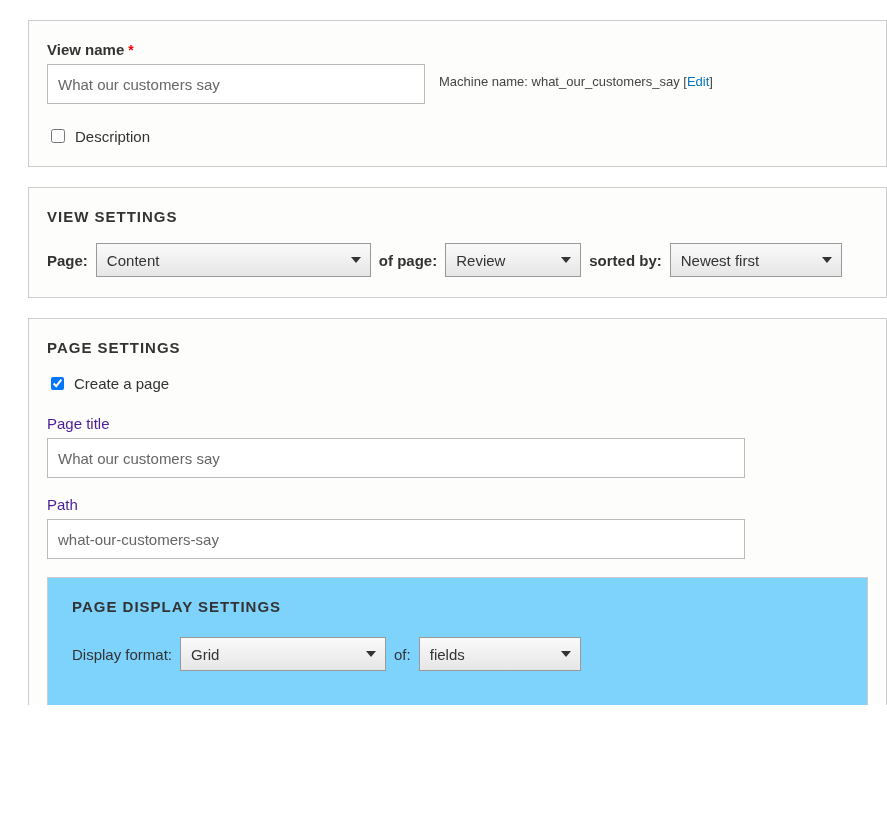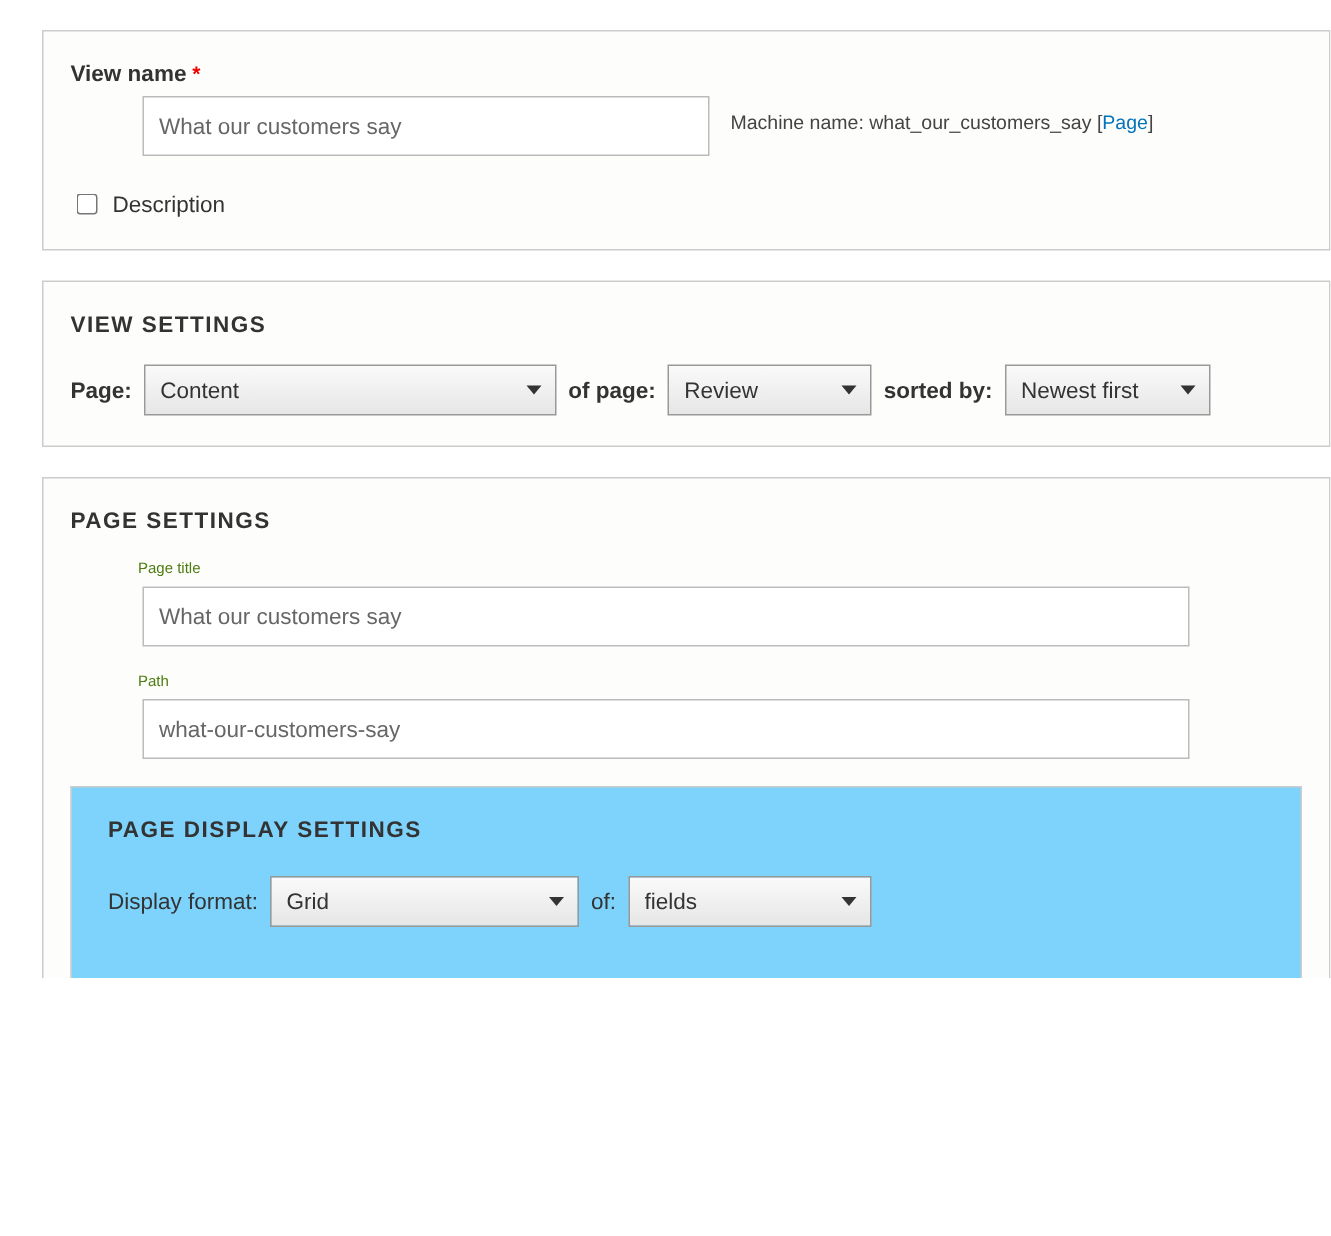--- a/index.html
+++ b/index.html
@@ -40,21 +40,20 @@
       display: block;
       margin-top: 6px;
       width: 378px;
       height: 40px;
       padding: 6px 10px;
       font-size: 15px;
       color: #666;
       border: 1px solid #bbb;
       background: #fff;
       font-family: inherit;
-      margin-left: 48px;
     }
     .text-input-wide {
       width: 698px;
     }
     .name-row {
       display: flex;
       align-items: center;
       gap: 10px;
     }
     .machine-name {
@@ -112,38 +111,37 @@
       width: 0;
       height: 0;
       border-left: 5px solid transparent;
       border-right: 5px solid transparent;
       border-top: 6px solid #333;
       transform: translateY(-50%);
       pointer-events: none;
     }
     .sel-lg { width: 275px; }
     .sel-md { width: 136px; }
-    .sel-sm { width: 137px; }
+    .sel-sm { width: 172px; }
     .sel-grid { width: 206px; }
     .sel-fields { width: 162px; }
     .page-checkbox-row {
       display: flex;
       align-items: center;
       gap: 7px;
       font-size: 15px;
       margin-bottom: 22px;
     }
     .field-group {
       margin-bottom: 18px;
     }
     .field-group-label {
-      font-size: 10px;
-      color: #4d7c0f;
+      font-size: 15px;
+      color: #4c1d95;
       margin-bottom: 4px;
-      margin-left: 45px;
     }
     .sub-panel {
       border: 1px solid #ccc;
       background: #7dd3fc;
       padding: 20px 24px 34px 24px;
       margin-top: 8px;
     }
     .sub-panel .panel-title {
       margin-bottom: 22px;
     }
@@ -155,21 +153,21 @@
 
   <div>
     <span class="form-label">View name</span>
     <span class="required-asterisk">*</span>
   </div>
   <div class="name-row">
     <input type="text" class="text-input" value="What our customers say" style="">
     <span class="machine-name">
       <span>Machine name:</span>
       <span>what_our_customers_say</span>
-      [<span class="edit-link">Page</span>]
+      [<span class="edit-link">Edit</span>]
     </span>
   </div>
 
   <div class="checkbox-row">
     <input type="checkbox" style="">
     <span>Description</span>
   </div>
 </div>
 
 <div class="panel">
@@ -192,20 +190,24 @@
       <select class="select-ctrl sel-sm">
         <option>Newest first</option>
       </select>
     </span>
   </div>
 </div>
 
 <div class="panel" style="padding-bottom:0;border-bottom:0;">
   <div class="panel-title">PAGE SETTINGS</div>
 
+  <div class="page-checkbox-row">
+    <input type="checkbox" checked="" style="">
+    <span>Create a page</span>
+  </div>
 
   <div class="field-group">
     <div class="field-group-label">Page title</div>
     <input type="text" class="text-input text-input-wide" value="What our customers say" style="">
   </div>
 
   <div class="field-group">
     <div class="field-group-label">Path</div>
     <input type="text" class="text-input text-input-wide" value="what-our-customers-say" style="">
   </div>

